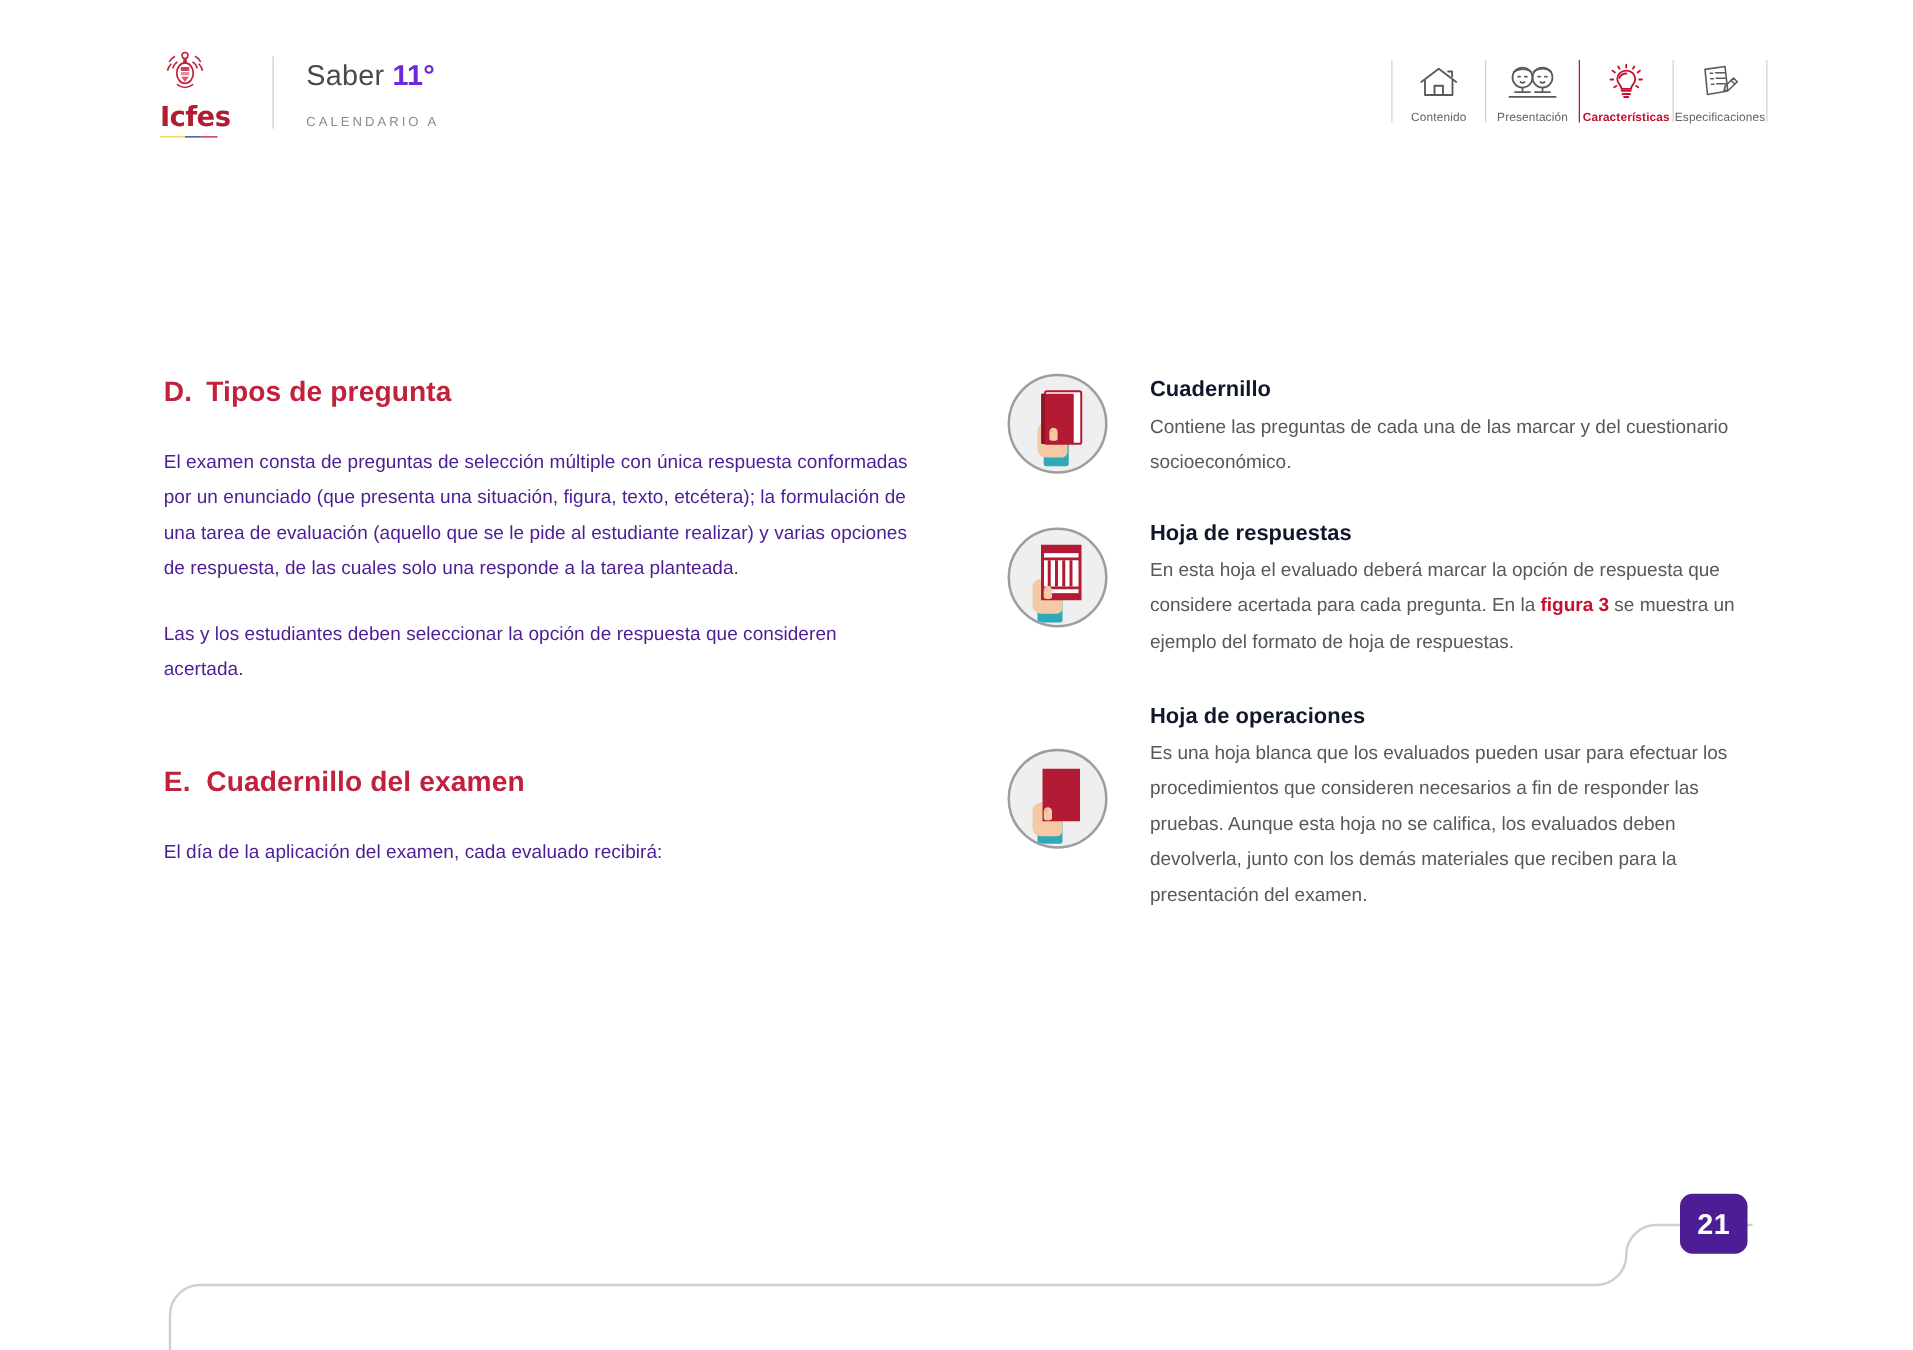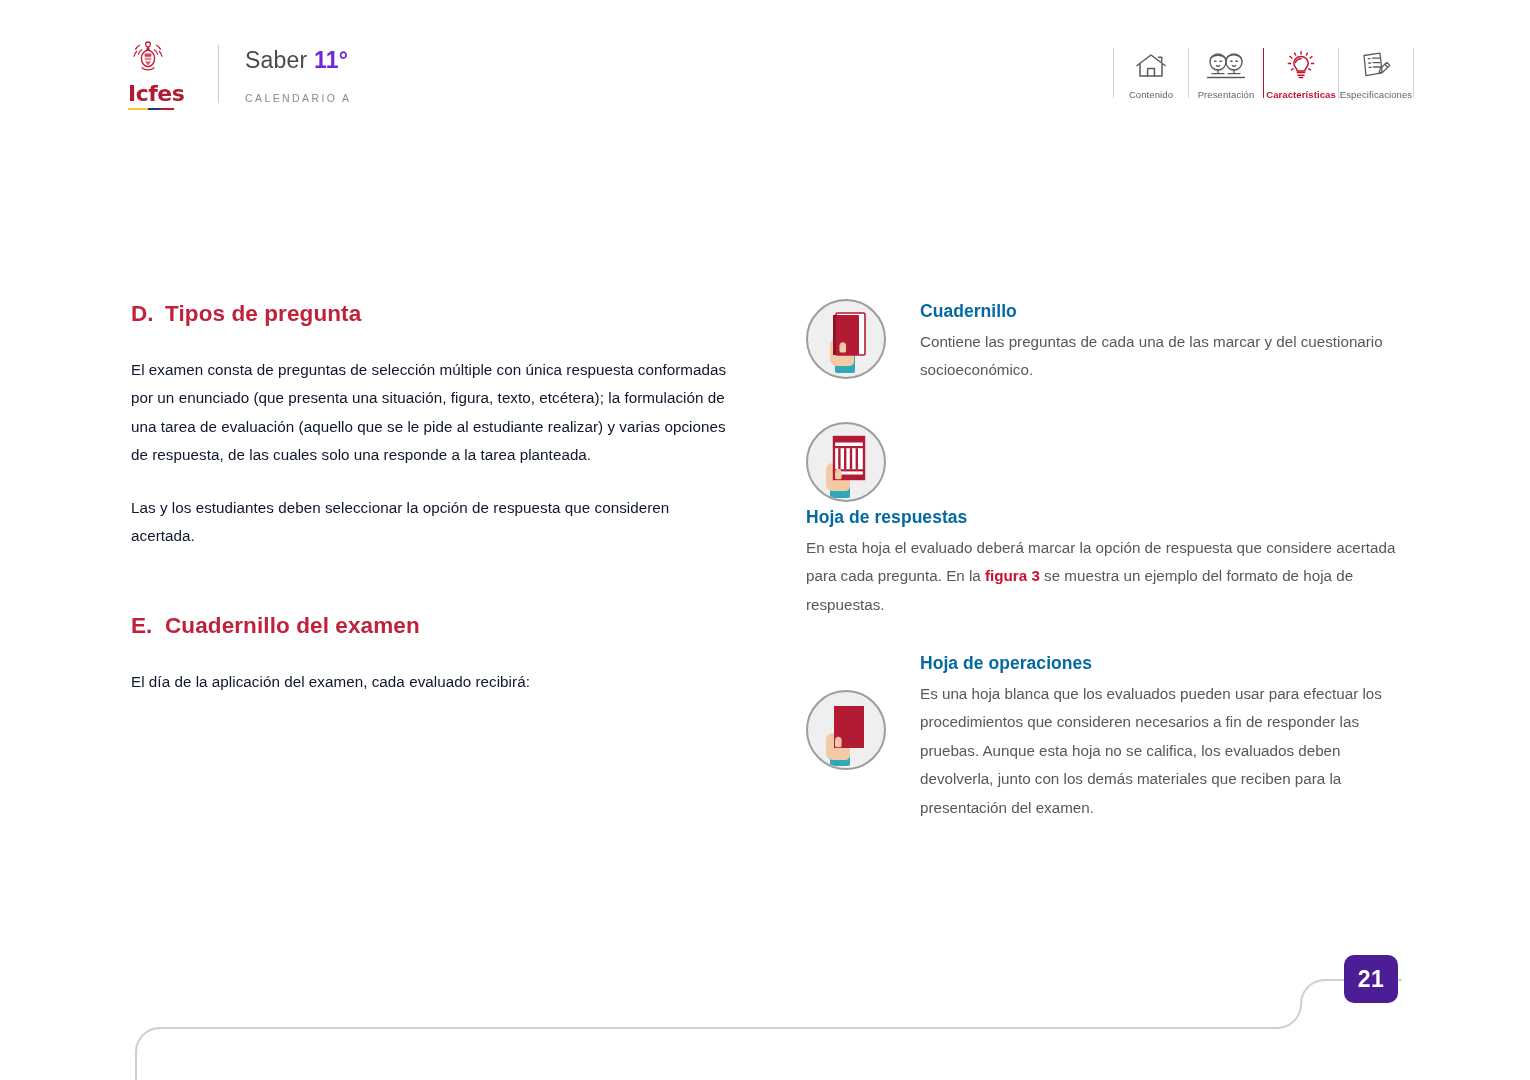--- a/index.html
+++ b/index.html
@@ -148,21 +148,21 @@
     letter-spacing: 0.1px;
     display: flex;
     gap: 10px;
     line-height: 28px;
   }
   h2.sec-head .ltr { min-width: 24px; }
 
   p.body {
     font-size: 15.2px;
     line-height: 28.4px;
-    color: #0f172a;
+    color: #4c1d95;
     font-weight: 400;
     letter-spacing: 0.05px;
   }
 
   .gap-1 { height: 28px; }
   .gap-2 { height: 24px; }
   .gap-3 { height: 62px; }
   .gap-4 { height: 28px; }
 
   
@@ -180,37 +180,37 @@
     border: 2px solid #9d9d9d;
     overflow: hidden;
     position: relative;
     margin-right: 34px;
   }
   .mat-badge svg { display: block; }
 
   .mat-body { padding-top: 2px; }
   .mat-title {
     font-size: 17.5px;
-    color: #0369a1;
+    color: #0f172a;
     font-weight: 700;
     line-height: 26px;
     margin-bottom: 4px;
     letter-spacing: 0.05px;
   }
   .mat-text {
     font-size: 15.2px;
     line-height: 28.4px;
     color: #58585a;
   }
   .mat-text .hl { color: #C8102E; font-weight: 700; }
 
   
   #mat-0 { margin-top: 0px; }
   #mat-0 .mat-badge { margin-top: 3px; }
-  #mat-1 { margin-top: 14px; flex-direction: column; }
+  #mat-1 { margin-top: 14px; }
   #mat-1 .mat-badge { margin-top: 11px; }
   #mat-2 { margin-top: 29px; }
   #mat-2 .mat-badge { margin-top: 42px; }
 
   
   .pagenum {
     position: absolute;
     left: 1344px;
     top: 955px;
     width: 54px;

